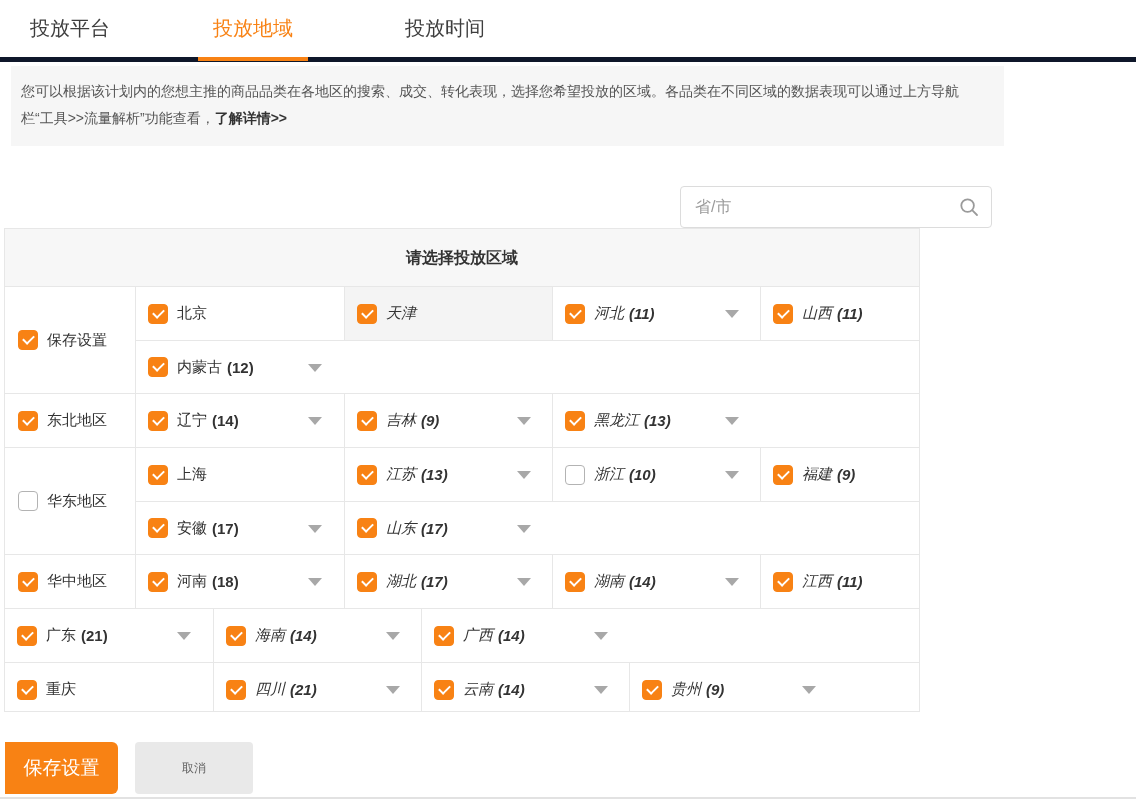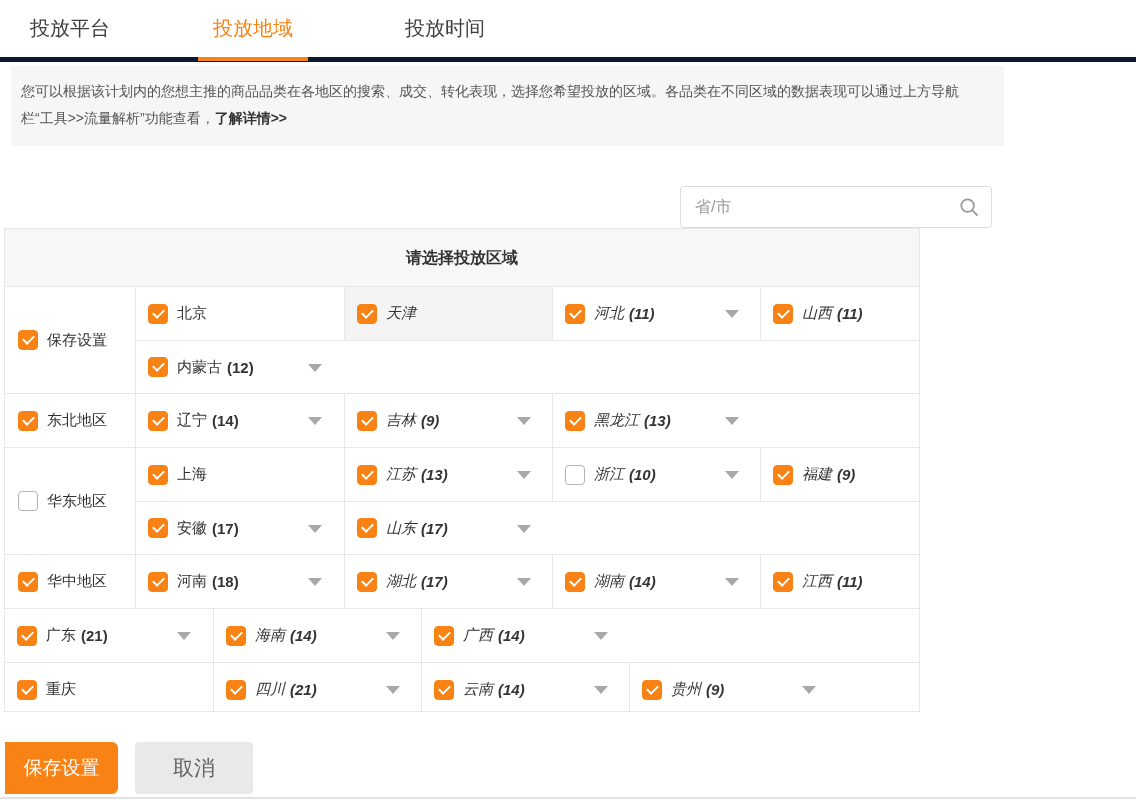--- a/index.html
+++ b/index.html
@@ -45,21 +45,21 @@
   .count { font-weight:bold; margin-left:5px; }
 
   .cb { position:relative; width:20px; height:20px; flex:none; border-radius:4px; background:#fff; border:1px solid #b3b3b3; cursor:pointer; }
   .cb.checked { background:var(--accent); border-color:var(--accent); }
   .cb.checked::after { content:""; position:absolute; left:4px; top:4px; width:9px; height:5px; border-left:2px solid #fff; border-bottom:2px solid #fff; transform:rotate(-45deg); }
 
   .arrow { position:absolute; left:172px; top:23px; width:0; height:0; border-left:7px solid transparent; border-right:7px solid transparent; border-top:8px solid #a8a8a8; cursor:pointer; }
 
   
   .save-btn { position:absolute; left:5px; top:742px; width:113px; height:52px; background:var(--accent); color:#fff; border:none; border-radius:0 6px 6px 0; font-size:19px; cursor:pointer; font-family:"Liberation Sans", sans-serif; }
-  .cancel-btn { position:absolute; left:135px; top:742px; width:118px; height:52px; background:#e9e9e9; color:#636363; border:none; border-radius:4px; font-size:21px; cursor:pointer; font-family:"Liberation Sans", sans-serif; }
+  .cancel-btn { position:absolute; left:135px; top:742px; width:118px; height:52px; background:#e9e9e9; color:#636363; border:none; border-radius:4px; font-size:12px; cursor:pointer; font-family:"Liberation Sans", sans-serif; }
   .bottom-line { position:absolute; left:0; top:797px; width:1136px; height:2px; background:#e2e2e2; }
 </style>
 </head>
 <body>
 
 <div class="tab-bar">
     <div class="tab t0">投放平台</div>
     <div class="tab t1 active">投放地域</div>
     <div class="tab t2">投放时间</div>
   </div>

